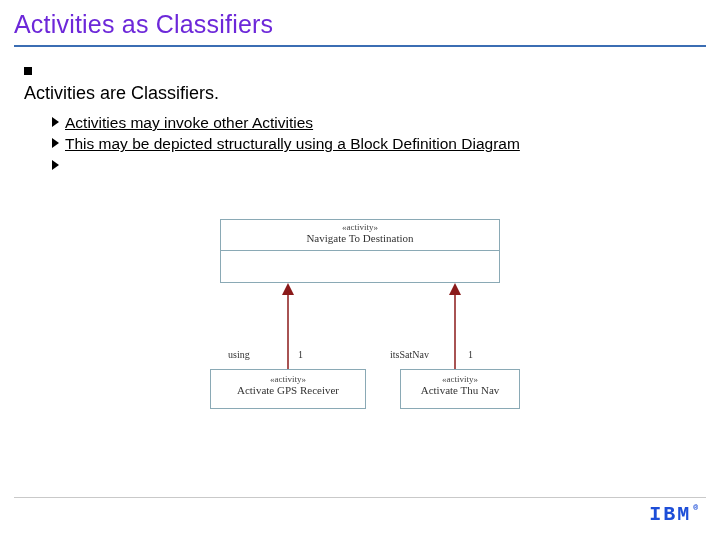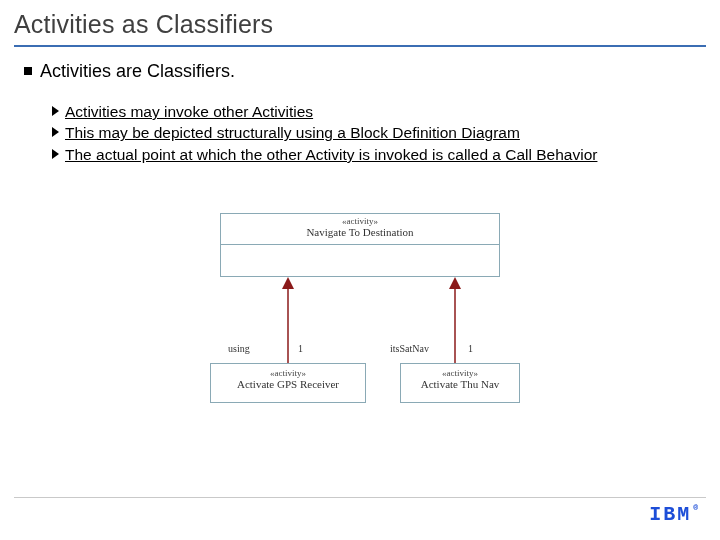--- a/index.html
+++ b/index.html
@@ -1,22 +1,22 @@
 <!DOCTYPE html>
 <html><head>
 <meta charset="utf-8">
 <style>
   * { box-sizing: border-box; margin: 0; padding: 0; }
   html, body { width: 720px; height: 540px; font-family: Arial, Helvetica, sans-serif; background: #fff; color: #000; }
   .slide { position: relative; width: 720px; height: 540px; }
   .title-block { padding: 10px 14px 2px 14px; }
-  .title { font-size: 25px; font-weight: 400; color: #404040; letter-spacing: 0.2px; }
+  .title { font-size: 25px; font-weight: 400; color: #6d28d9; letter-spacing: 0.2px; }
   .title-rule { height: 2px; background: #3b6db3; margin: 4px 14px 0 14px; }
   .content { padding: 14px 24px 0 24px; }
-  .h2row { display: flex; align-items: flex-start; gap: 8px; margin-bottom: 20px; }
+  .h2row { display: flex; align-items: flex-start; gap: 8px; margin-bottom: 9px; flex-direction: column; }
   .sqb { width: 8px; height: 8px; background: #000; margin-top: 6px; flex: 0 0 auto; }
   .h2 { font-size: 18px; }
   .sub { padding-left: 28px; }
   .subrow { display: flex; align-items: flex-start; gap: 6px; margin: 2px 0; text-decoration: underline; }
   .tri { width: 0; height: 0; border-top: 5px solid transparent; border-bottom: 5px solid transparent; border-left: 7px solid #000; margin-top: 4px; flex: 0 0 auto; }
   .subtxt { font-size: 15.5px; line-height: 1.25; }
   .diagram-wrap { display: flex; justify-content: center; margin-top: 24px; }
   .diagram { position: relative; width: 340px; height: 200px; margin-top: 25px; }
   .box { position: absolute; border: 1px solid #8aa9b5; background: #fff; text-align: center; font-family: "Times New Roman", serif; color: #333; }
   .box .stereo { font-size: 9px; color: #444; }
@@ -55,21 +55,20 @@
       <div class="subrow">
         <div class="tri"></div>
         <div class="subtxt">Activities may invoke other Activities</div>
       </div>
       <div class="subrow">
         <div class="tri"></div>
         <div class="subtxt">This may be depicted structurally using a Block Definition   Diagram</div>
       </div>
       <div class="subrow">
         <div class="tri"></div>
-        <div class="subtxt">The actual point at which the other Activity is invoked is called a Call Behavior</div>
       </div>
     </div>
 
     <div class="diagram-wrap">
       <div class="diagram">
 
         <div class="box mainbox">
           <div class="mainbox-inner">
             <div class="stereo">«activity»</div>
             <div class="name">Navigate To Destination</div>

